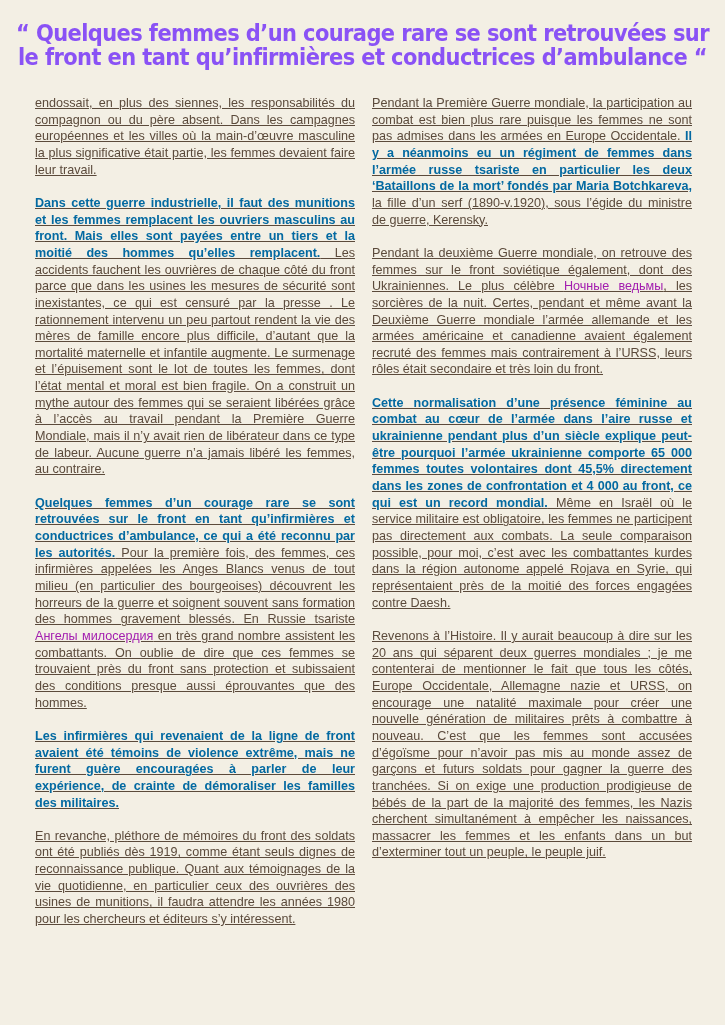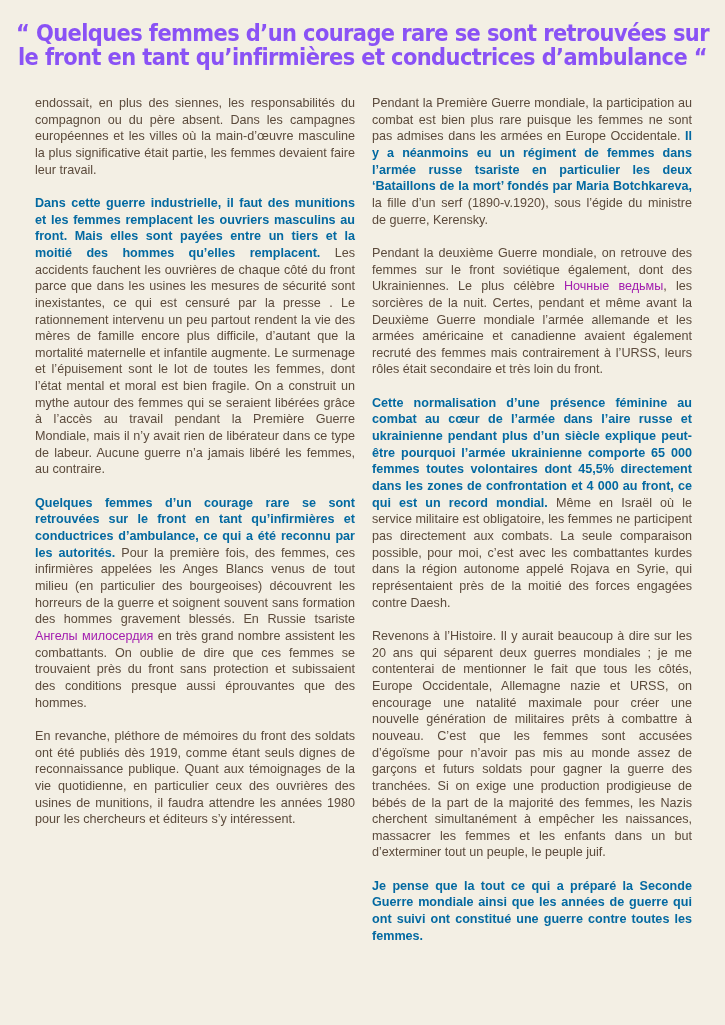--- a/index.html
+++ b/index.html
@@ -31,20 +31,21 @@
   }
   .col {
     position: absolute;
     top: 95px;
     width: 320px;
     font-size: 12.6px;
     line-height: 16.65px;
     color: #5b4a3b;
     text-align: justify;
     hyphens: none;
+    text-decoration: underline;
   }
   .col.left { left: 35px; }
   .col.right { left: 372px; }
   .col p {
     margin: 0 0 16.65px 0;
   }
   .col b {
     color: #0369a1;
     font-weight: bold;
   }
@@ -57,22 +58,22 @@
 
 <div class="title">
   <div>“ Quelques femmes d’un courage rare se sont retrouvées sur</div>
   <div>le front en tant qu’infirmières et conductrices d’ambulance “</div>
 </div>
 
 <div class="col left">
   <p><span>endossait, en plus des siennes, les responsabilités du compagnon ou du père absent. Dans les campagnes européennes et les villes où la main-d’œuvre masculine la plus significative était partie, les femmes devaient faire leur travail.</span></p>
   <p><b>Dans cette guerre industrielle, il faut des munitions et les femmes remplacent les ouvriers masculins au front. Mais elles sont payées entre un tiers et la moitié des hommes qu’elles remplacent.</b><span> Les accidents fauchent les ouvrières de chaque côté du front parce que dans les usines les mesures de sécurité sont inexistantes, ce qui est censuré par la presse . Le rationnement intervenu un peu partout rendent la vie des mères de famille encore plus difficile, d’autant que la mortalité maternelle et infantile augmente. Le surmenage et l’épuisement sont le lot de toutes les femmes, dont l’état mental et moral est bien fragile. On a construit un mythe autour des femmes qui se seraient libérées grâce à l’accès au travail pendant la Première Guerre Mondiale, mais il n’y avait rien de libérateur dans ce type de labeur. Aucune guerre n’a jamais libéré les femmes, au contraire.</span></p>
   <p><b>Quelques femmes d’un courage rare se sont retrouvées sur le front en tant qu’infirmières et conductrices d’ambulance, ce qui a été reconnu par les autorités.</b><span> Pour la première fois, des femmes, ces infirmières appelées les Anges Blancs venus de tout milieu (en particulier des bourgeoises) découvrent les horreurs de la guerre et soignent souvent sans formation des hommes gravement blessés. En Russie tsariste </span><span class="cyr">Ангелы милосердия</span><span> en très grand nombre assistent les combattants. On oublie de dire que ces femmes se trouvaient près du front sans protection et subissaient des conditions presque aussi éprouvantes que des hommes.</span></p>
+  <p><b>Les infirmières qui revenaient de la ligne de front avaient été témoins de violence extrême, mais ne furent guère encouragées à parler de leur expérience, de crainte de démoraliser les familles des militaires.</b></p>
   <p><span>En revanche, pléthore de mémoires du front des soldats ont été publiés dès 1919, comme étant seuls dignes de reconnaissance publique. Quant aux témoignages de la vie quotidienne, en particulier ceux des ouvrières des usines de munitions, il faudra attendre les années 1980 pour les chercheurs et éditeurs s’y intéressent.</span></p>
 </div>
 
 <div class="col right">
   <p><span>Pendant la Première Guerre mondiale, la participation au combat est bien plus rare puisque les femmes ne sont pas admises dans les armées en Europe Occidentale. </span><b>Il y a néanmoins eu un régiment de femmes dans l’armée russe tsariste en particulier les deux ‘Bataillons de la mort’ fondés par Maria Botchkareva,</b><span> la fille d’un serf (1890-v.1920), sous l’égide du ministre de guerre, Kerensky.</span></p>
   <p><span>Pendant la deuxième Guerre mondiale, on retrouve des femmes sur le front soviétique également, dont des Ukrainiennes. Le plus célèbre </span><span class="cyr">Ночные ведьмы</span><span>, les sorcières de la nuit.  Certes, pendant et même avant la Deuxième Guerre mondiale l’armée allemande et les armées américaine et canadienne avaient également recruté des femmes mais contrairement à l’URSS, leurs rôles était secondaire et très loin du front.</span></p>
   <p><b>Cette normalisation d’une présence féminine au combat au cœur de l’armée dans l’aire russe et ukrainienne pendant plus d’un siècle explique peut-être pourquoi l’armée ukrainienne comporte 65 000 femmes toutes volontaires dont 45,5%  directement dans les zones de confrontation et 4 000 au front, ce qui est un record mondial.</b><span> Même en Israël où le service militaire est obligatoire, les femmes ne participent pas directement aux combats. La seule comparaison possible, pour moi, c’est avec les combattantes kurdes dans la région autonome appelé Rojava en Syrie, qui représentaient près de la moitié des forces engagées contre Daesh.</span></p>
   <p><span>Revenons à l’Histoire. Il y aurait beaucoup à dire sur les 20 ans qui séparent deux guerres mondiales ; je me contenterai de mentionner le fait que tous les côtés, Europe Occidentale, Allemagne nazie et URSS, on encourage une natalité maximale pour créer une nouvelle génération de militaires prêts à combattre à nouveau. C’est que les femmes sont accusées d’égoïsme pour n’avoir pas mis au monde assez de garçons et futurs soldats pour gagner la guerre des tranchées. Si on exige une production prodigieuse de bébés de la part de la majorité des femmes, les Nazis cherchent simultanément à empêcher les naissances, massacrer les femmes et les enfants dans un but d’exterminer tout un peuple, le peuple juif.</span></p>
-  <p><b>Je pense que la tout ce qui a préparé la Seconde Guerre mondiale ainsi que les années de guerre qui ont suivi ont constitué une guerre contre toutes les femmes.</b></p>
 </div>
 
 </body></html>

